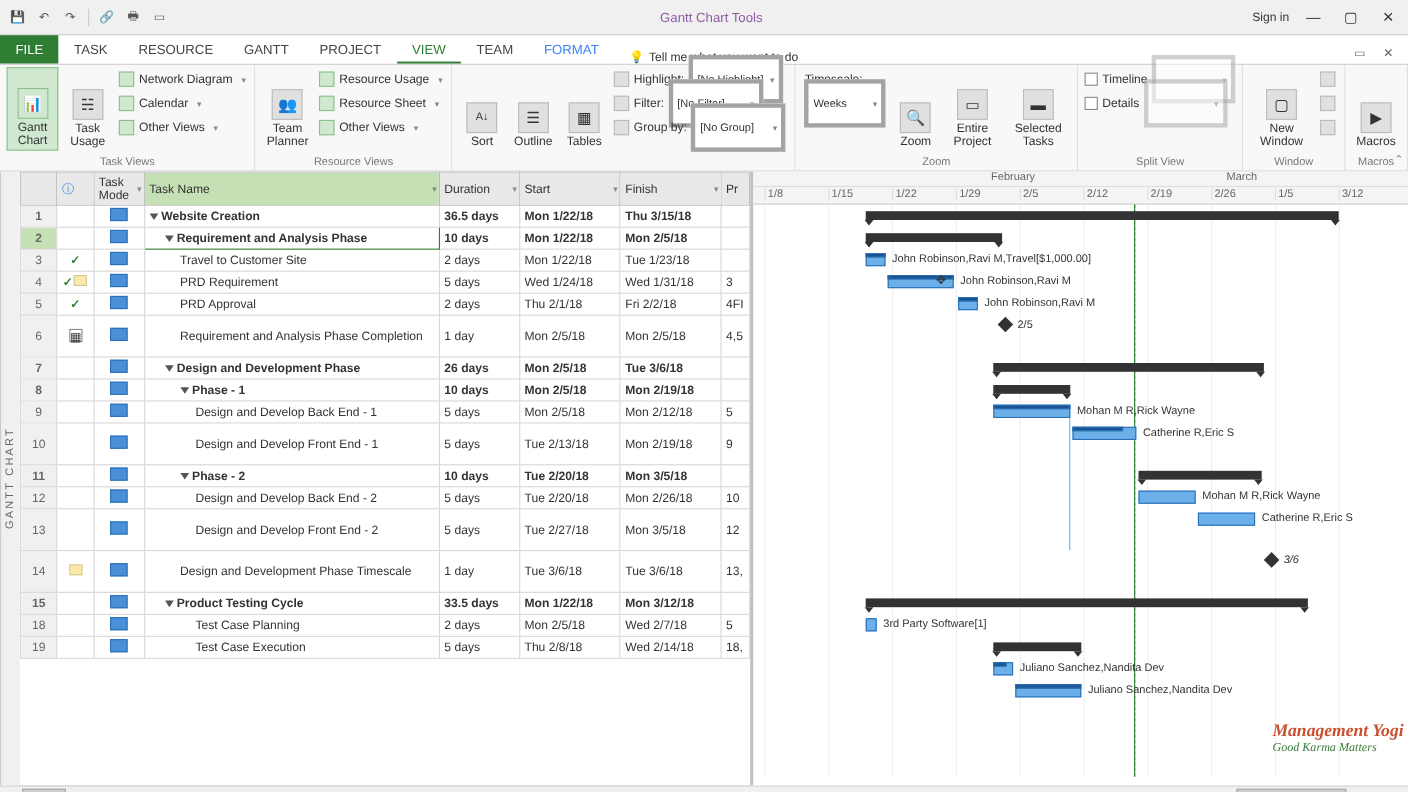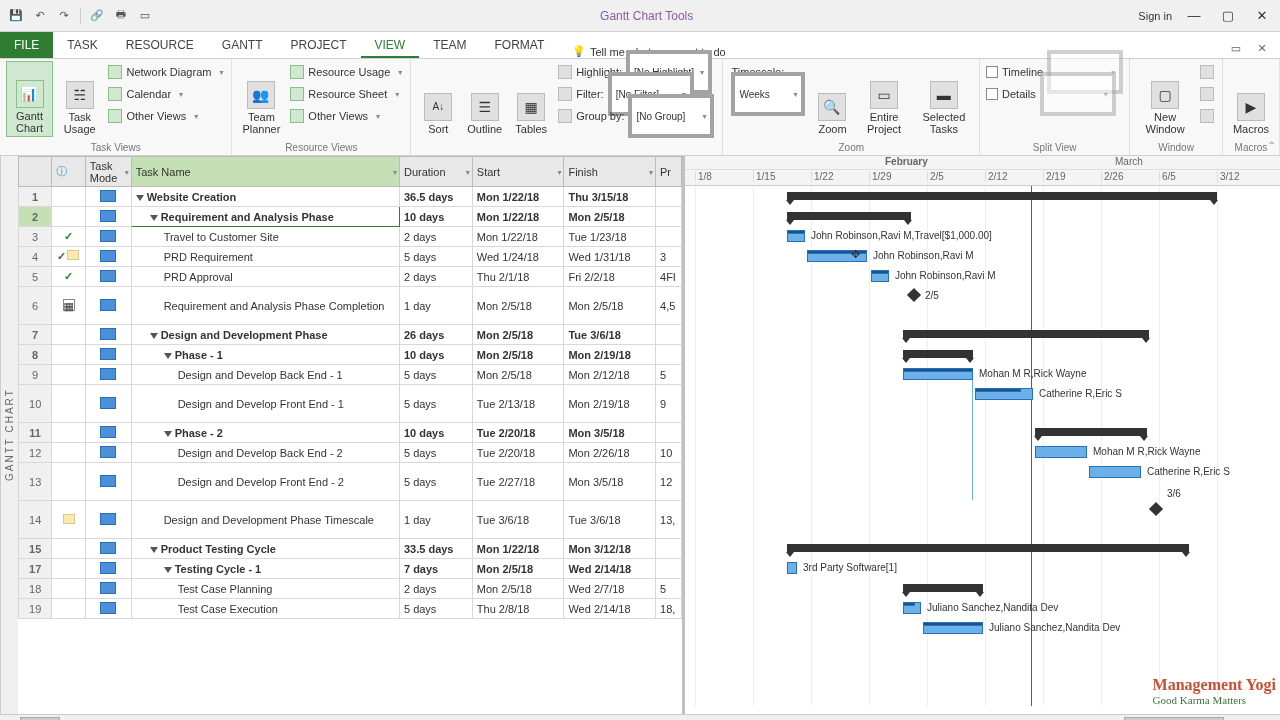--- a/index.html
+++ b/index.html
@@ -73,21 +73,21 @@
 .bar.summary::before,.bar.summary::after{content:"";position:absolute;width:0;height:0;border-left:4px solid transparent;border-right:4px solid transparent;border-top:5px solid #333;bottom:-5px}
 .bar.summary::before{left:-1px}
 .bar.summary::after{right:-1px}
 .bar.prog{position:absolute;height:4px;background:#1a5490;top:4px}
 .milestone{position:absolute;width:10px;height:10px;background:#333;transform:rotate(45deg)}
 .barlabel{position:absolute;font-size:10px;white-space:nowrap;color:#333}
 .movecursor{position:absolute;font-size:11px;color:#333}
 .scrollbar-h{height:16px;background:#f0f0f0;border-top:1px solid #ccc;display:flex;align-items:center}
 .scrollbar-h .thumb{height:12px;background:#ccc;border:1px solid #aaa}
 .scrollbar-h .arrow{width:16px;text-align:center;color:#888;font-size:9px}
-.watermark{position:absolute;right:4px;bottom:8px;font-size:13px;}
+.watermark{position:absolute;right:4px;bottom:28px;font-size:13px;font-style:italic}
 .watermark .l1{color:#c94f2f;font-weight:bold;font-family:Georgia,serif;font-size:16px}
 .watermark .l2{color:#3a7a3a;font-family:Georgia,serif}
 </style>
 </head>
 <body>
 
 <div class="titlebar">
   <div class="qat">
     <span>💾</span>
     <span>↶</span>
@@ -109,21 +109,21 @@
 </div>
 
 <div class="ribbon-tabs">
   <div class="tab file">FILE</div>
   <div class="tab">TASK</div>
   <div class="tab">RESOURCE</div>
   <div class="tab">GANTT</div>
   <div class="tab">PROJECT</div>
   <div class="tab active">VIEW</div>
   <div class="tab">TEAM</div>
-  <div class="tab" style="color:#404040">FORMAT</div>
+  <div class="tab" style="color:#3b82f6">FORMAT</div>
   <div class="tell">
       <span>💡</span>
       <span>Tell me what you want to do</span>
     </div>
   <div class="rightbtns">
     <span>▭</span>
     <span>✕</span>
   </div>
 </div>
 
@@ -477,30 +477,20 @@
             <tr class="summary">
               <td class="rownum" style="height:20px">15</td>
               <td style="text-align:center"></td>
               <td style="text-align:center"><span class="modeicon"></span></td>
               <td class="name ind1"><span class="tri"></span>Product Testing Cycle</td>
               <td>33.5 days</td>
               <td>Mon 1/22/18</td>
               <td>Mon 3/12/18</td>
               <td></td>
             </tr>
-            <tr class="summary">
-              <td class="rownum" style="height:20px">17</td>
-              <td style="text-align:center"></td>
-              <td style="text-align:center"><span class="modeicon"></span></td>
-              <td class="name ind2"><span class="tri"></span>Testing Cycle  - 1</td>
-              <td>7 days</td>
-              <td>Mon 2/5/18</td>
-              <td>Wed 2/14/18</td>
-              <td></td>
-            </tr>
             <tr>
               <td class="rownum" style="height:20px">18</td>
               <td style="text-align:center"></td>
               <td style="text-align:center"><span class="modeicon"></span></td>
               <td class="name ind3">Test Case Planning</td>
               <td>2 days</td>
               <td>Mon 2/5/18</td>
               <td>Wed 2/7/18</td>
               <td>5</td>
             </tr>
@@ -514,33 +504,33 @@
               <td>Wed 2/14/18</td>
               <td>18,</td>
             </tr>
           </tbody>
       </table>
     </div>
   </div>
   <div class="rightpane">
     <div class="timeline-hdr">
       <div class="months" id="months">
-          <span style="left: 200px; font-weight: bold;">February</span>
+          <span style="left: 216px;">February</span>
           <span style="left: 430px;">March</span>
         </div>
       <div class="weeks" id="weeks">
           <span style="left: 10px;">1/8</span>
           <span style="left: 68px;">1/15</span>
           <span style="left: 126px;">1/22</span>
           <span style="left: 184px;">1/29</span>
           <span style="left: 242px;">2/5</span>
           <span style="left: 300px;">2/12</span>
           <span style="left: 358px;">2/19</span>
           <span style="left: 416px;">2/26</span>
-          <span style="left: 474px;">6/5</span>
+          <span style="left: 474px;">1/5</span>
           <span style="left: 532px;">3/12</span>
         </div>
     </div>
     <div class="chart" id="chart">
         <div class="gridline" style="left: 10px;"></div>
         <div class="gridline" style="left: 68px;"></div>
         <div class="gridline" style="left: 126px;"></div>
         <div class="gridline" style="left: 184px;"></div>
         <div class="gridline" style="left: 242px;"></div>
         <div class="gridline" style="left: 300px;"></div>
@@ -571,21 +561,21 @@
         <div class="barlabel" style="left: 294px; top: 182px;">Mohan M R,Rick Wayne</div>
         <div class="bar" style="left: 290px; width: 58px; top: 202px;"></div>
         <div class="bar prog" style="left: 290px; width: 46px; top: 202px;"></div>
         <div class="barlabel" style="left: 354px; top: 202px;">Catherine R,Eric S</div>
         <div class="bar summary" style="left: 350px; width: 112px; top: 242px;"></div>
         <div class="bar" style="left: 350px; width: 52px; top: 260px;"></div>
         <div class="barlabel" style="left: 408px; top: 260px;">Mohan M R,Rick Wayne</div>
         <div class="bar" style="left: 404px; width: 52px; top: 280px;"></div>
         <div class="barlabel" style="left: 462px; top: 280px;">Catherine R,Eric S</div>
         <div class="milestone" style="left: 466px; top: 318px;"></div>
-        <div class="barlabel" style="left: 482px; top: 302px;">3/6</div>
+        <div class="barlabel" style="left: 482px; top: 318px; font-style: italic;">3/6</div>
         <div class="bar summary" style="left: 102px; width: 402px; top: 358px;"></div>
         <div class="bar" style="left: 102px; width: 10px; top: 376px;"></div>
         <div class="barlabel" style="left: 118px; top: 376px;">3rd Party Software[1]</div>
         <div class="bar summary" style="left: 218px; width: 80px; top: 398px;"></div>
         <div class="bar" style="left: 218px; width: 18px; top: 416px;"></div>
         <div class="bar prog" style="left: 218px; width: 12px; top: 416px;"></div>
         <div class="barlabel" style="left: 242px; top: 416px;">Juliano Sanchez,Nandita Dev</div>
         <div class="bar" style="left: 238px; width: 60px; top: 436px;"></div>
         <div class="bar prog" style="left: 238px; width: 60px; top: 436px;"></div>
         <div class="barlabel" style="left: 304px; top: 436px;">Juliano Sanchez,Nandita Dev</div>

